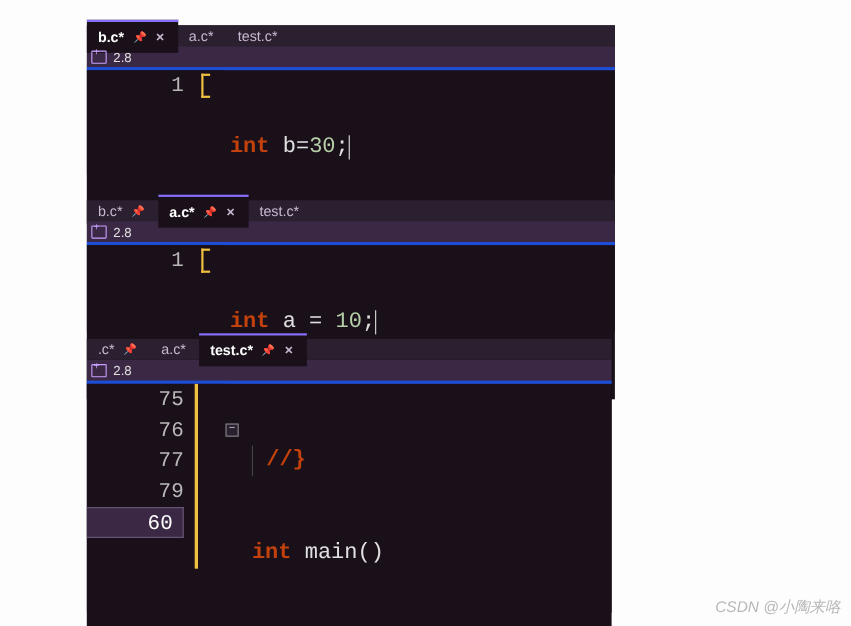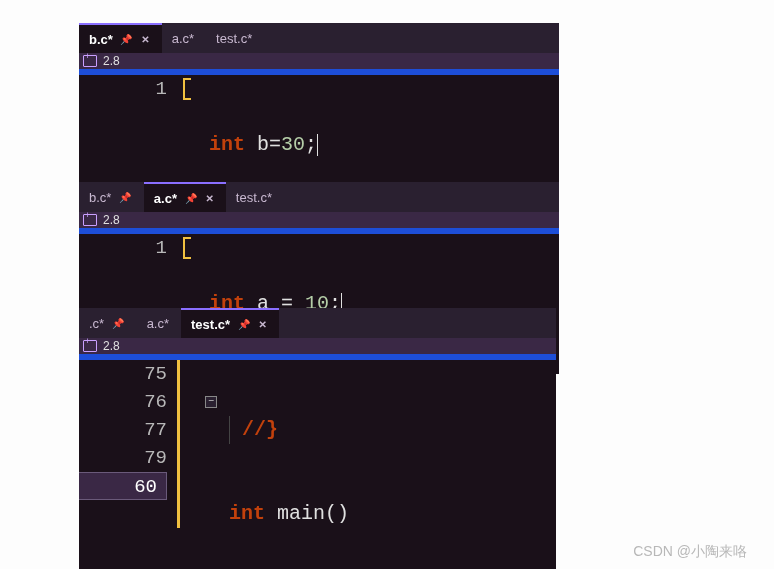--- a/index.html
+++ b/index.html
@@ -16,21 +16,21 @@
     left: 79px;
     background: #1a1019;
   }
   .editor1 { top: 23px; width: 480px; height: 136px; }
   .editor2 { top: 182px; width: 480px; height: 120px; }
   .editor3 { top: 308px; width: 477px; height: 249px; }
 
   .tabbar {
     display: flex;
     background: #2a2030;
-    height: 30px;
+    height: 19px;
     align-items: center;
     position: relative;
   }
   .tab {
     display: flex;
     align-items: center;
     height: 30px;
     padding: 0 12px 0 10px;
     color: #c8b8d0;
     font-size: 13px;
@@ -48,21 +48,21 @@
   .tab .pin, .tab .close {
     font-size: 10px;
     color: #c8b8d0;
     cursor: pointer;
   }
 
   .statusbar {
     display: flex;
     align-items: center;
     background: #3a2845;
-    border-bottom: 6px solid #1d4ed8;
+    border-bottom: 3px solid #1d4ed8;
     color: #e0e0e0;
     height: 22px;
     font-size: 12px;
     padding: 0 4px;
     gap: 6px;
     font-family: 'Segoe UI', sans-serif;
   }
   .status-icon {
     width: 14px; height: 12px;
     border: 1px solid #caa0ff;
@@ -156,24 +156,25 @@
   .fold-guide {
     position: absolute;
     left: 0;
     width: 3px;
     background: #f0c040;
   }
 
   .watermark {
     position: absolute;
     bottom: 8px;
-    right: 27px;
+    right: 10px;
     color: #b8b8b8;
     font-family: 'Segoe UI', Arial, sans-serif;
     font-size: 14px;
+    font-style: italic;
   }
 </style>
 </head>
 <body>
 
 <div class="editor-region editor1">
   <div class="tabbar">
     <div class="tab active">
       <span>b.c*</span>
       <span class="pin">📌</span>

